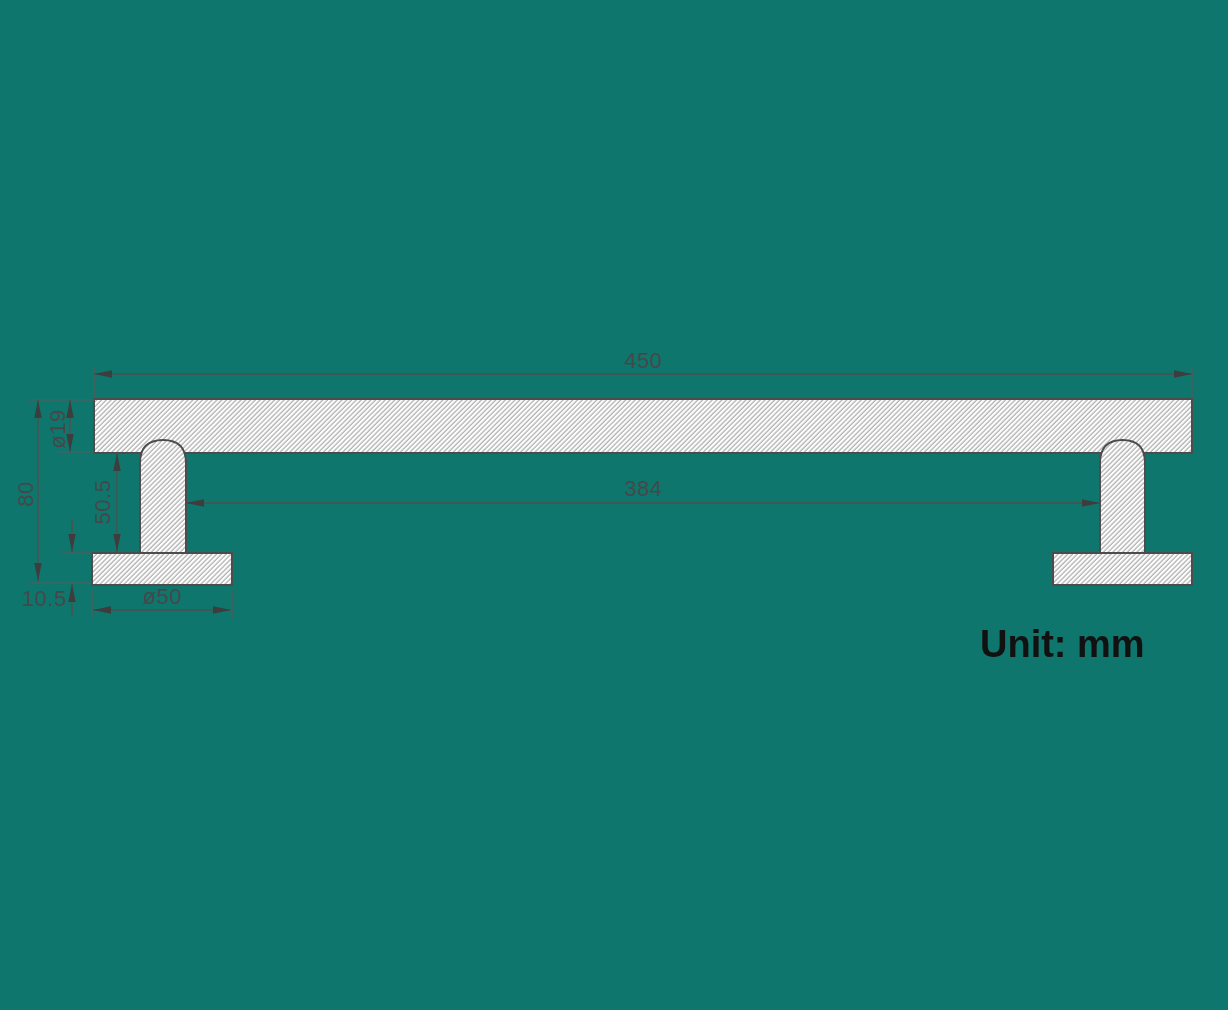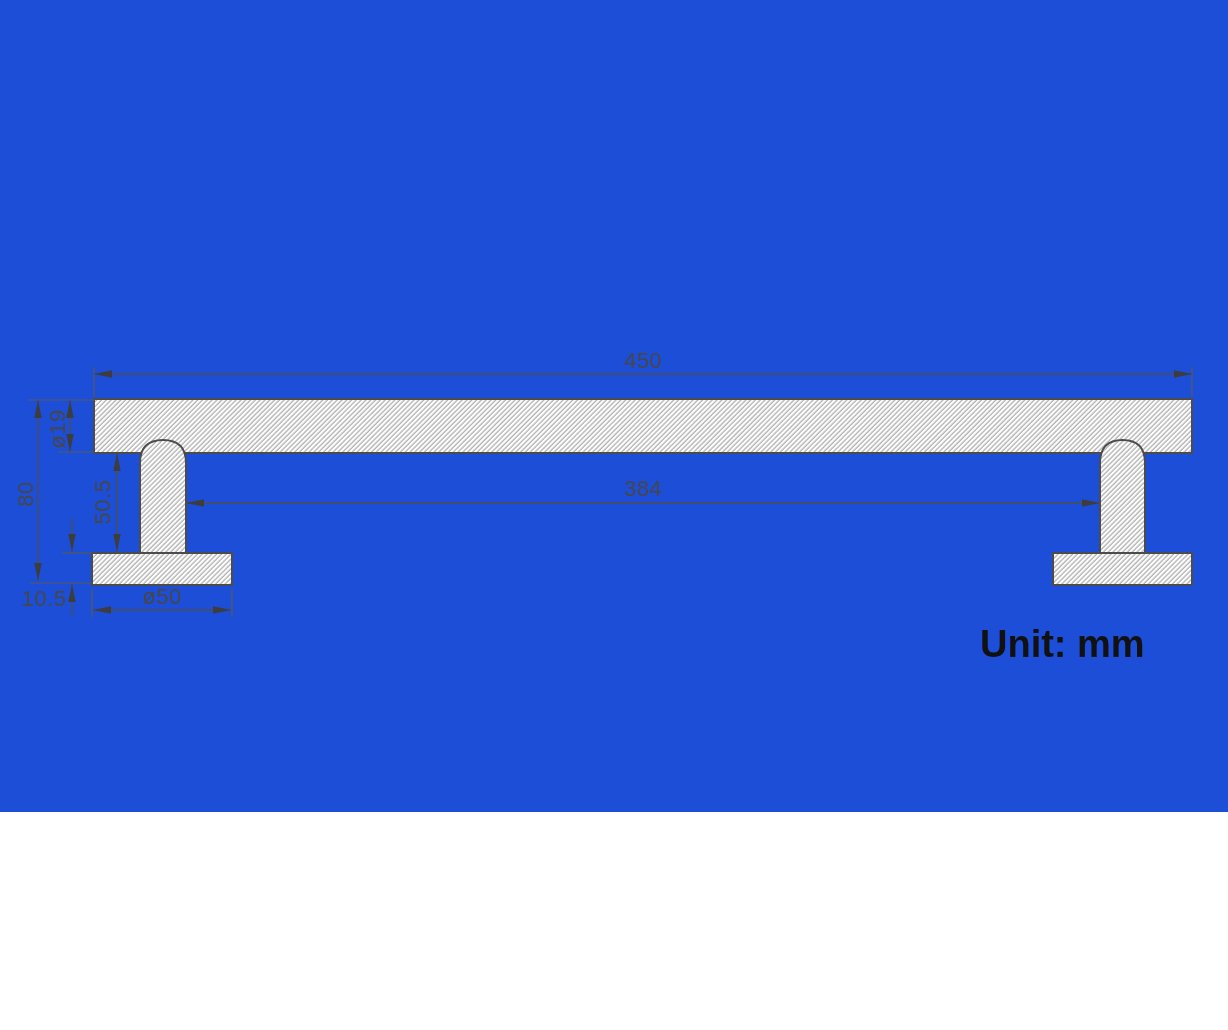--- a/index.html
+++ b/index.html
@@ -6,22 +6,22 @@
     margin: 0;
     padding: 0;
     background: #ffffff;
     width: 1228px;
     height: 1030px;
     font-family: "Liberation Sans", sans-serif;
   }
   .stage {
     position: relative;
     width: 1228px;
-    height: 812px;
-    background: #1d4ed8;
+    height: 1010px;
+    background: #0f766e;
     overflow: hidden;
   }
   svg { display: block; }
   .dim-text {
     fill: #474747;
     font-size: 22px;
     font-family: "Liberation Sans", sans-serif;
     letter-spacing: 0.5px;
   }
   .unit-text {

